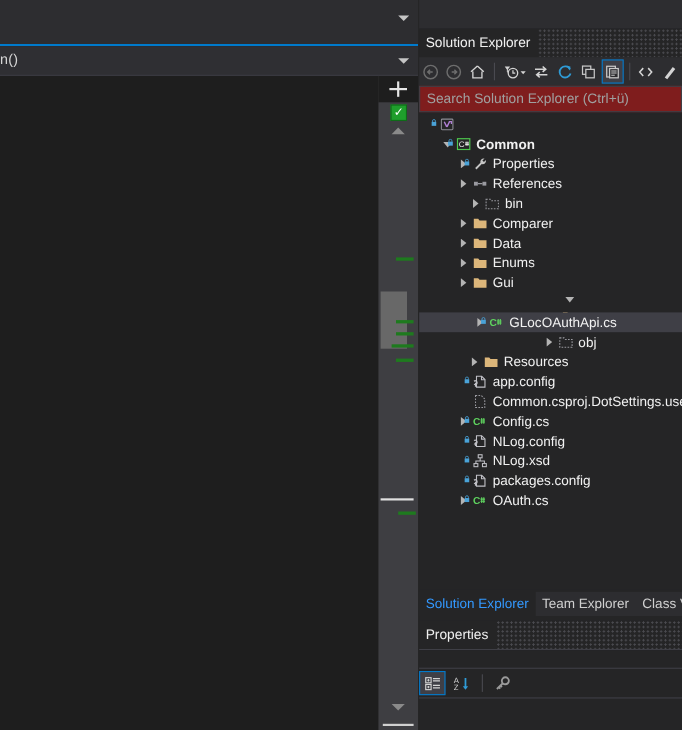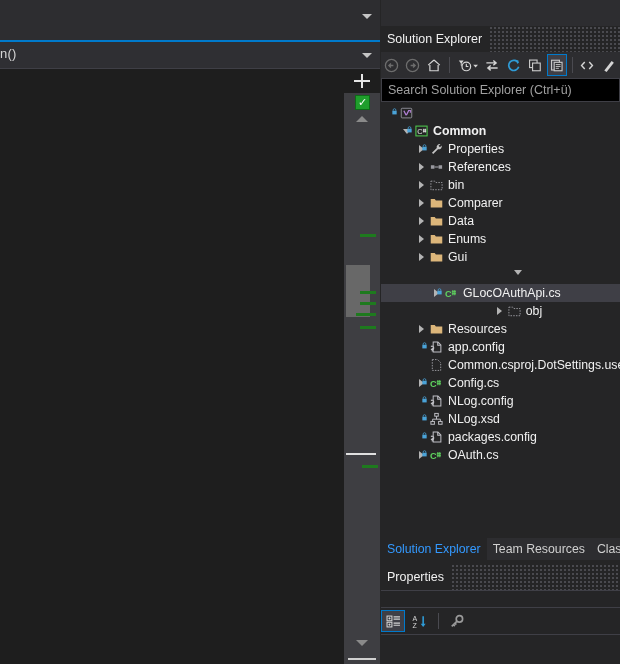--- a/index.html
+++ b/index.html
@@ -56,21 +56,21 @@
     background-size:4px 4px;background-position:0 12px;}
 
   .se-toolbar{position:absolute;left:0;top:52px;width:239px;height:26px;background:#2d2d30;
     display:flex;align-items:center;}
   .tb-btn{width:23px;height:22px;display:flex;align-items:center;justify-content:center;
     box-sizing:border-box;margin-right:1px;position:relative;}
   .tb-btn.sel{border:1px solid #007acc;background:#3f3f46;}
   .tb-sep{width:1px;height:16px;background:#4a4a50;margin:0 4px;}
   svg{display:block;}
 
-  .se-search{position:absolute;left:0;top:78px;width:239px;height:24px;background:#000000;
+  .se-search{position:absolute;left:0;top:78px;width:239px;height:24px;background:#7f1d1d;
     border:1px solid #3f3f46;box-sizing:border-box;display:flex;align-items:center;}
   .se-search-ph{padding-left:6px;font-size:12.5px;color:#a0a0a0;white-space:nowrap;}
 
   .se-tree{position:absolute;left:0;top:104px;width:239px;height:432px;background:#252526;
     overflow:hidden;}
   .trow{height:18px;display:flex;align-items:center;white-space:nowrap;position:relative;}
   .trow.selected{background:#3f3f46;}
   .twist{width:13px;height:18px;display:flex;align-items:center;justify-content:center;flex:0 0 13px;}
   .twist .tri{width:0;height:0;border-top:4px solid transparent;border-bottom:4px solid transparent;
     border-left:5px solid #b4b4b4;}
@@ -271,21 +271,21 @@
           </div>
           <div class="ic">
             <svg width="15" height="14" viewBox="0 0 16 16">
               <rect x="1.6" y="6" width="4" height="4" fill="#9a9aa0"></rect>
               <rect x="10.4" y="6" width="4" height="4" fill="#9a9aa0"></rect>
               <path d="M5.6 8h4.8" stroke="#9a9aa0" stroke-width="1.3"></path>
             </svg>
           </div>
           <div class="lbl">References</div>
         </div>
-        <div class="trow" style="padding-left: 34px;">
+        <div class="trow" style="padding-left: 34px; margin-left: 11px;">
           <div class="twist">
             <div class="tri"></div>
           </div>
           <div class="ic">
             <svg width="15" height="14" viewBox="0 0 16 16">
               <path d="M1.6 3.6h4.4l1.3 1.6h7.1v8.2H1.6z" fill="none" stroke="#9a9aa0" stroke-width="1.1" stroke-dasharray="1.7 1.4"></path>
             </svg>
           </div>
           <div class="lbl">bin</div>
         </div>
@@ -365,21 +365,21 @@
           <div class="twist">
             <div class="tri"></div>
           </div>
           <div class="ic">
             <svg width="15" height="14" viewBox="0 0 16 16">
               <path d="M1.6 3.6h4.4l1.3 1.6h7.1v8.2H1.6z" fill="none" stroke="#9a9aa0" stroke-width="1.1" stroke-dasharray="1.7 1.4"></path>
             </svg>
           </div>
           <div class="lbl">obj</div>
         </div>
-        <div class="trow" style="padding-left: 34px;">
+        <div class="trow" style="padding-left: 44px;">
           <div class="twist">
             <div class="tri"></div>
           </div>
           <div class="ic">
             <svg width="15" height="14" viewBox="0 0 16 16">
               <path d="M1.4 3.4h4.6l1.3 1.6h7.3v8.2H1.4z" fill="#dcb67a"></path>
             </svg>
           </div>
           <div class="lbl">Resources</div>
         </div>
@@ -485,21 +485,21 @@
               <path d="M1.4 3.2V2.2a1.6 1.6 0 0 1 3.2 0v1" fill="none" stroke="#4aa3d8" stroke-width="0.9"></path>
               <rect x="0.4" y="3.1" width="5.2" height="4.4" fill="#4aa3d8"></rect>
             </svg>
           </div>
           <div class="lbl">OAuth.cs</div>
         </div>
       </div>
 
     <div class="se-tabs" id="tabs-host">
         <div class="se-tab active">Solution Explorer</div>
-        <div class="se-tab">Team Resources</div>
+        <div class="se-tab">Team Explorer</div>
         <div class="se-tab">Class View</div>
       </div>
 
     <div class="panel-header props-header">
       <span class="panel-title">Properties</span>
       <span class="dots"></span>
     </div>
     <div class="props-sep"></div>
     <div class="props-body">
       <div class="props-toolbar">

